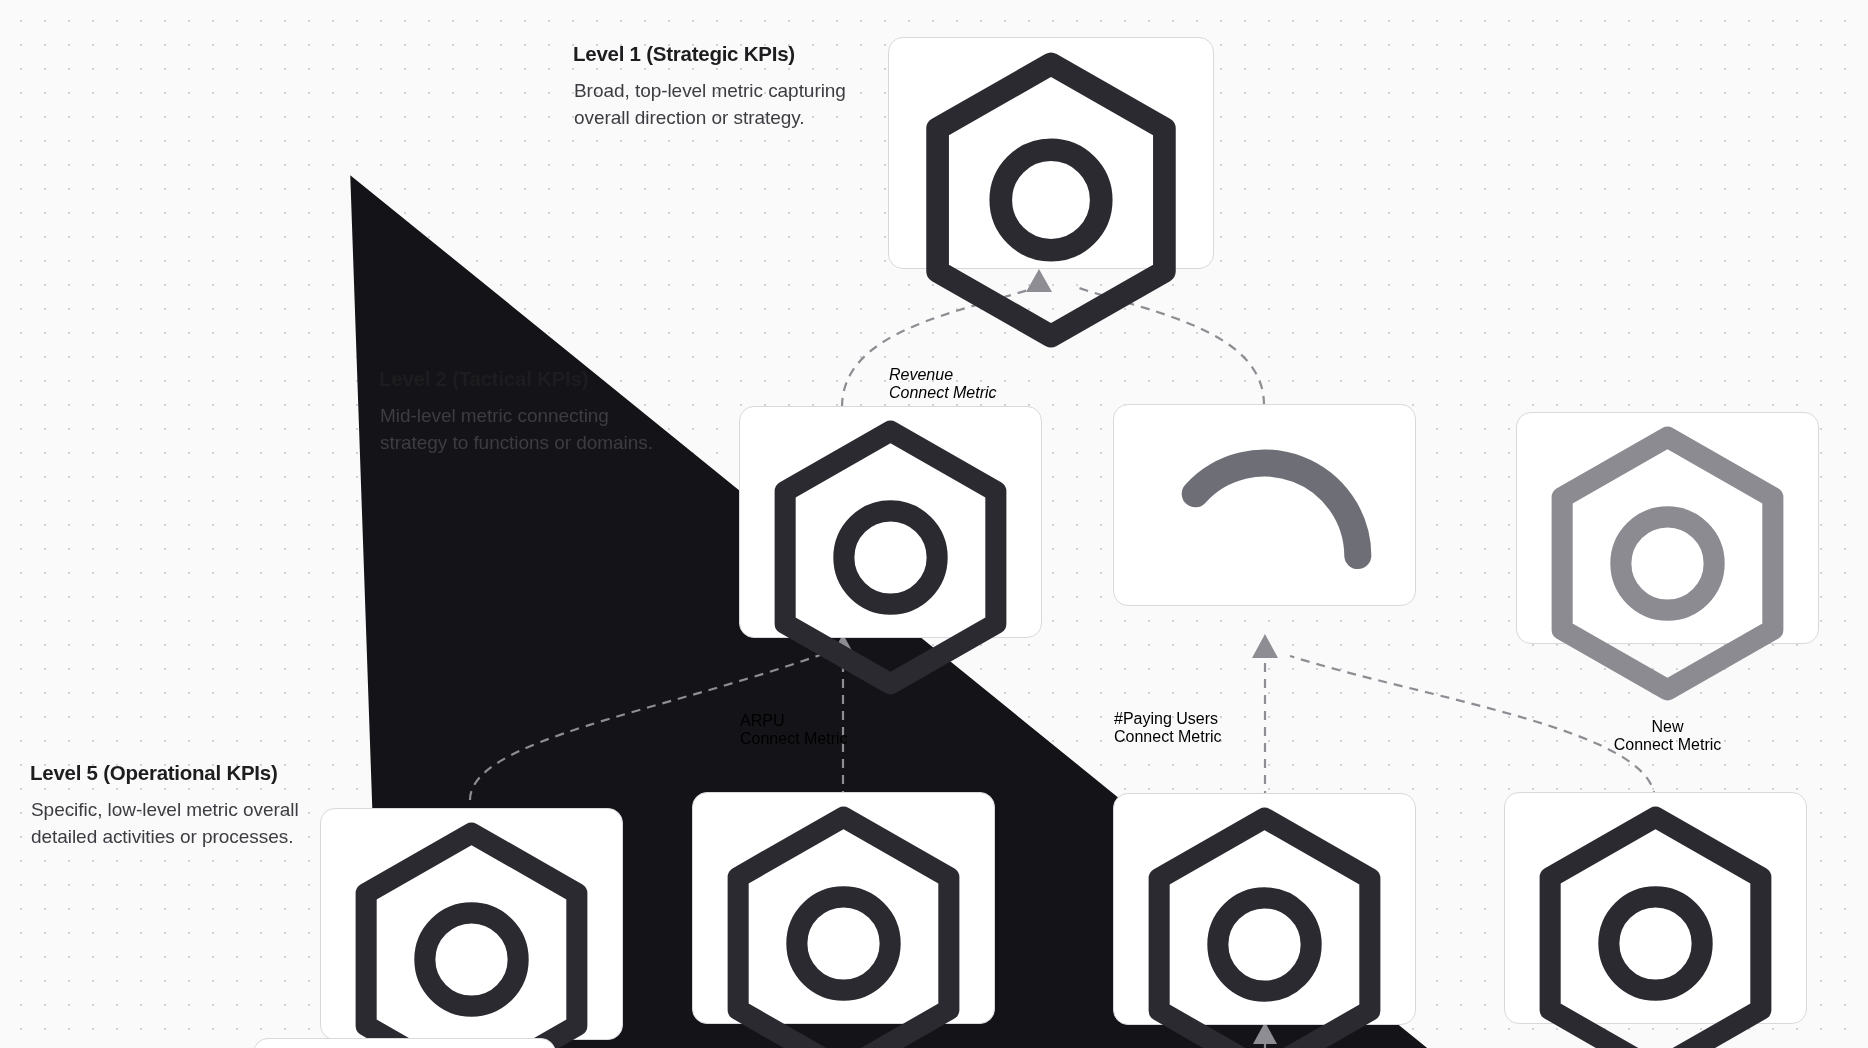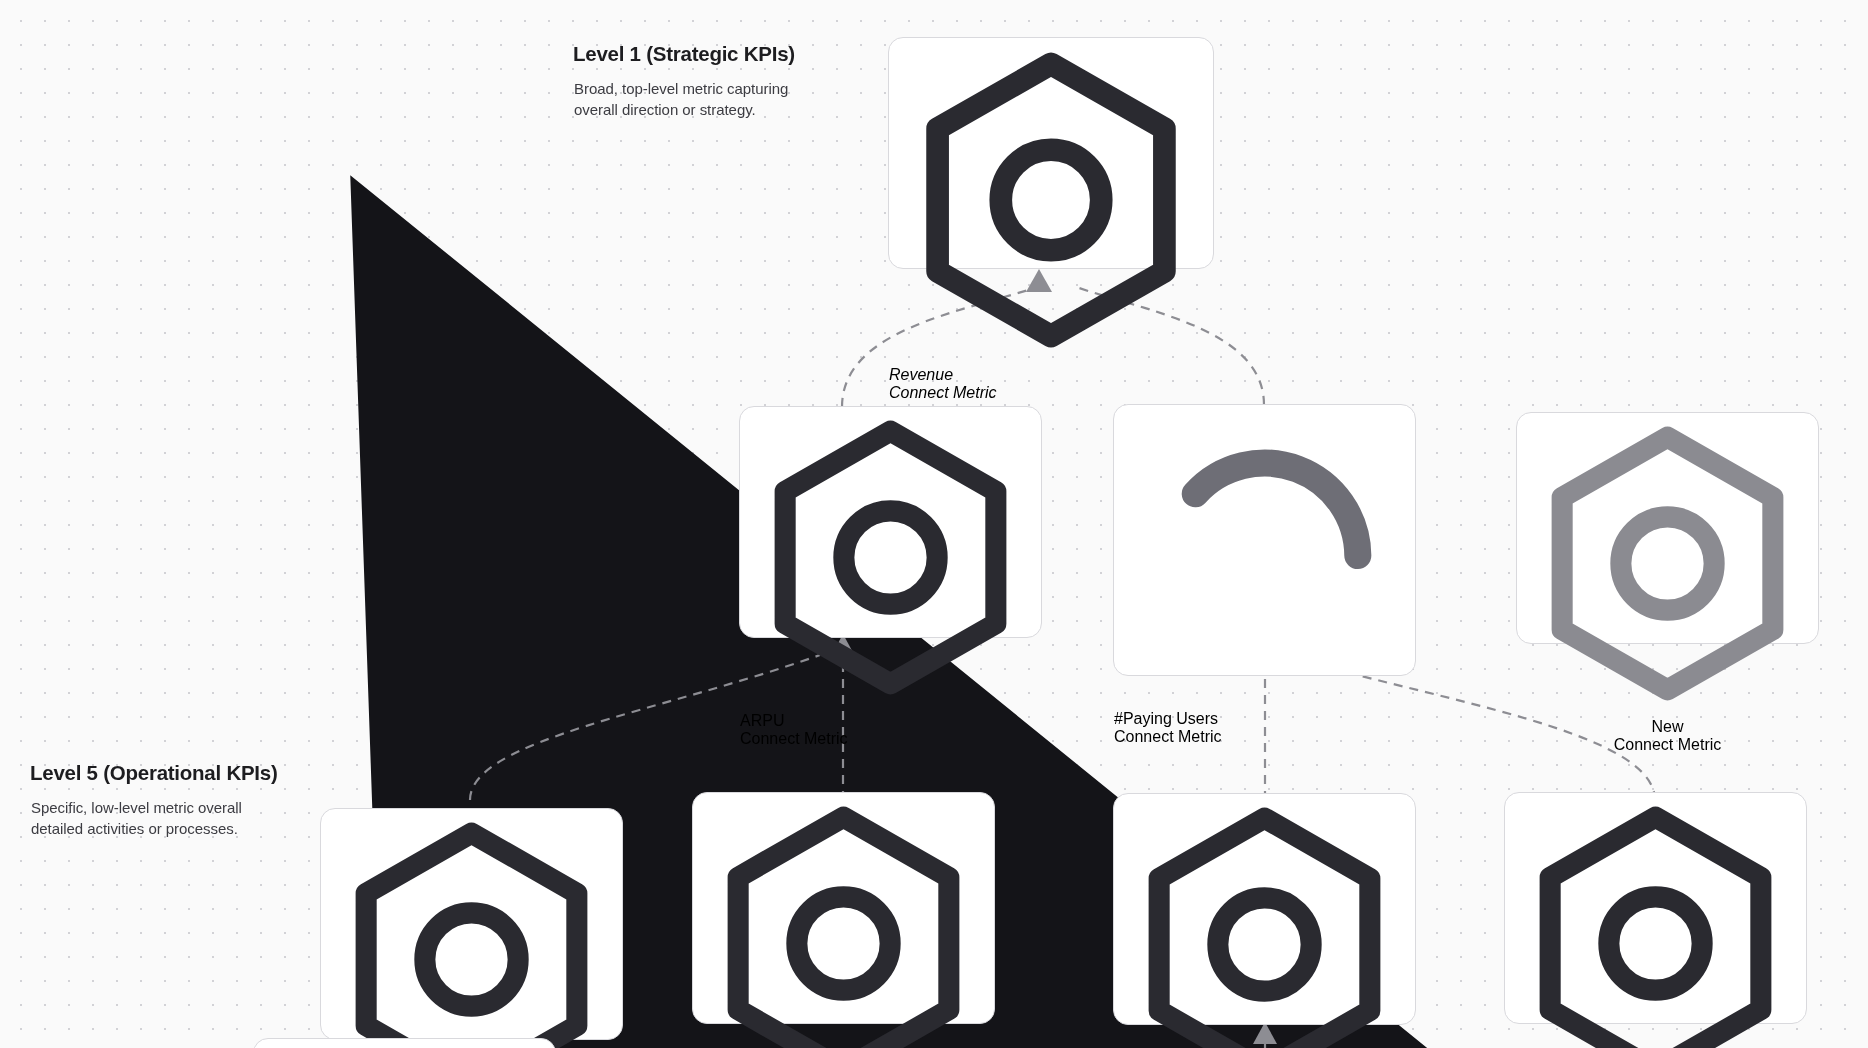--- a/index.html
+++ b/index.html
@@ -50,21 +50,21 @@
   .level-title {
     font-size: 20.5px;
     font-weight: 700;
     color: #1d1d20;
     letter-spacing: -0.25px;
     white-space: nowrap;
     line-height: 1.25;
   }
   .level-desc {
     margin-top: 11px;
-    font-size: 15px;
+    font-size: 19px;
     font-weight: 400;
     color: #3c3c42;
     line-height: 1.42;
     letter-spacing: -0.05px;
   }
   .level-desc span { display: block; }
 
   #level1-label { left: 573px; top: 20px; margin-top: 21px; }
   #level1-label .level-desc { padding-left: 1px; }
   #level2-label { left: 379px; top: 366px; }
@@ -233,20 +233,27 @@
   </div>
 
   <div class="level-label" id="level1-label">
     <div class="level-title">Level 1 (Strategic KPIs)</div>
     <div class="level-desc">
       <span>Broad, top-level metric capturing</span>
       <span>overall direction or strategy.</span>
     </div>
   </div>
 
+  <div class="level-label" id="level2-label">
+    <div class="level-title">Level 2 (Tactical KPIs)</div>
+    <div class="level-desc">
+      <span>Mid-level metric connecting</span>
+      <span>strategy to functions or domains.</span>
+    </div>
+  </div>
 
   <div class="level-label" id="level3-label">
     <div class="level-title">Level 5 (Operational KPIs)</div>
     <div class="level-desc">
       <span>Specific, low-level metric overall</span>
       <span>detailed activities or processes.</span>
     </div>
   </div>
 
   <div class="metric-card" id="card-revenue" style="left:888px; top:37px; width:326px; height:232px;font-style:italic;">
@@ -294,21 +301,21 @@
         <i class="sk"></i>
         <i class="sk"></i>
       </div>
     </div>
     <div class="connect-btn">
       <span class="plus-icon"></span>
       <span class="connect-label">Connect Metric</span>
     </div>
   </div>
 
-  <div class="metric-card" id="card-paying-users" style="left:1113px; top:404px; width:303px; height:272px;">
+  <div class="metric-card" id="card-paying-users" style="left:1113px; top:404px; width:303px; height:202px;">
     <div class="card-head">
       <svg class="card-icon" viewBox="0 0 20 20">
         <path d="M16.2 10 A6.2 6.2 0 0 0 5.4 5.9" fill="none" stroke="#6e6e76" stroke-width="1.8" stroke-linecap="round"></path>
       </svg>
       <span class="card-title">#Paying Users</span>
     </div>
     <div class="card-body">
       <div class="skeleton-row primary">
         <i class="sk"></i>
         <i class="sk"></i>

